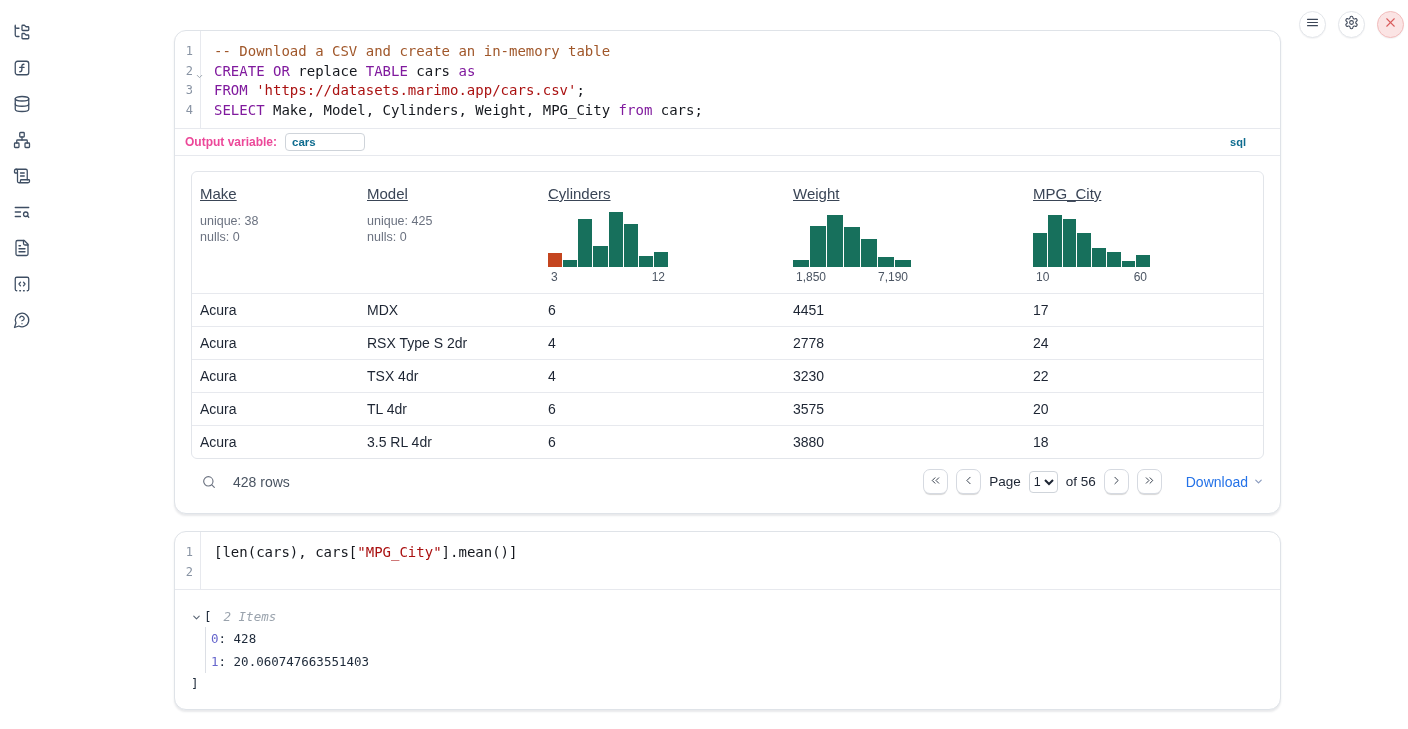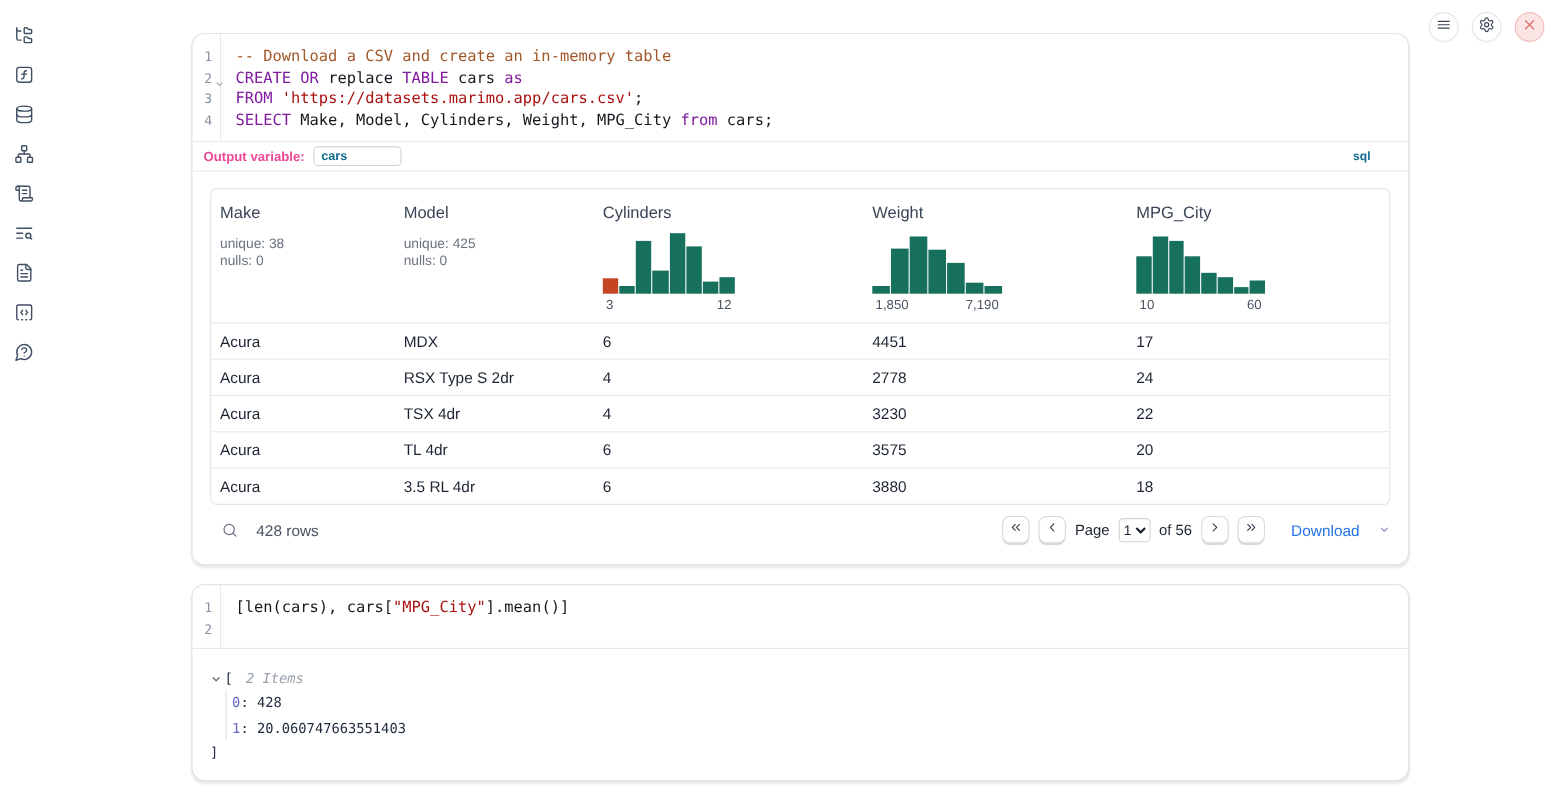--- a/index.html
+++ b/index.html
@@ -51,21 +51,21 @@
                   padding:0 6px; font-family:"Liberation Sans", sans-serif;
                   font-size:11.5px; font-weight:bold; color:#0e6c8f; }
   .outvar-spacer { flex:1; }
   .lang-badge { font-size:11px; font-weight:bold; color:#0e6c8f; }
 
   
   .output-area { padding:15px 16px 16px; }
   .dtable { border:1px solid #e2e5ea; border-radius:6px; overflow:hidden; }
   .thead { display:grid; grid-template-columns:167px 181px 245px 240px 1fr; padding:13px 0 9px; }
   .th { padding:0 8px; }
-  .th-label { font-size:15px; color:#3a4556; }
+  .th-label { font-size:15px; color:#3a4556;text-decoration:underline; }
   .th-stats { margin-top:11px; font-size:12.5px; color:#6b7280; line-height:16px; }
   .hist { margin-top:10px; cursor:pointer; }
   .hist-bars { display:flex; align-items:flex-end; gap:1px; height:55px; }
   .hist-bar { flex:1; }
   .hist-labels { display:flex; justify-content:space-between; margin-top:3px;
                  font-size:12px; color:#4b5563; padding:0 3px; }
   .trow { display:grid; grid-template-columns:167px 181px 245px 240px 1fr;
           border-top:1px solid #e7e9ee; height:33px; align-items:center; font-size:14px; }
   .td { padding:0 8px; white-space:nowrap; }
 
@@ -74,21 +74,21 @@
   .rows-count { margin-left:16px; font-size:14px; color:#4a5462; }
   .tfoot-spacer { flex:1; }
   .pager { display:flex; align-items:center; gap:8px; }
   .pgbtn { width:25px; height:25px; border:1px solid #d6dae1; border-radius:7px; background:#fff;
            box-shadow:0 2px 1px -1px rgba(0,0,0,.16); display:flex; align-items:center;
            justify-content:center; color:#2b3442; cursor:pointer; }
   .pgbtn svg { width:13px; height:13px; }
   .pg-label { font-size:13.5px; color:#1d2533; }
   .pg-select { height:22px; font-size:12.5px; border:1px solid #cfd4da; border-radius:4px;
                background:#fff; color:#1d2533; }
-  .download { margin-left:16px; display:flex; align-items:center; gap:17px;
+  .download { margin-left:16px; display:flex; align-items:center; gap:5px;
               color:#2472e8; font-size:14px; cursor:pointer; }
   .download svg { width:11px; height:11px; color:#8a9bbf; }
 
   
   .pyout { padding:16px 16px 15px; font-family:"DejaVu Sans Mono", monospace;
            font-size:12.5px; color:#1e2a3a; }
   .tree-head { display:flex; align-items:center; height:21px; }
   .tree-caret { width:11px; height:11px; color:#5b6675; margin-right:2px; cursor:pointer; }
   .tree-items-label { font-style:italic; color:#9aa3ad; margin-left:12px; }
   .tree-entries { margin-left:14px; border-left:1px solid #dcdfe5; padding-left:5px; }

